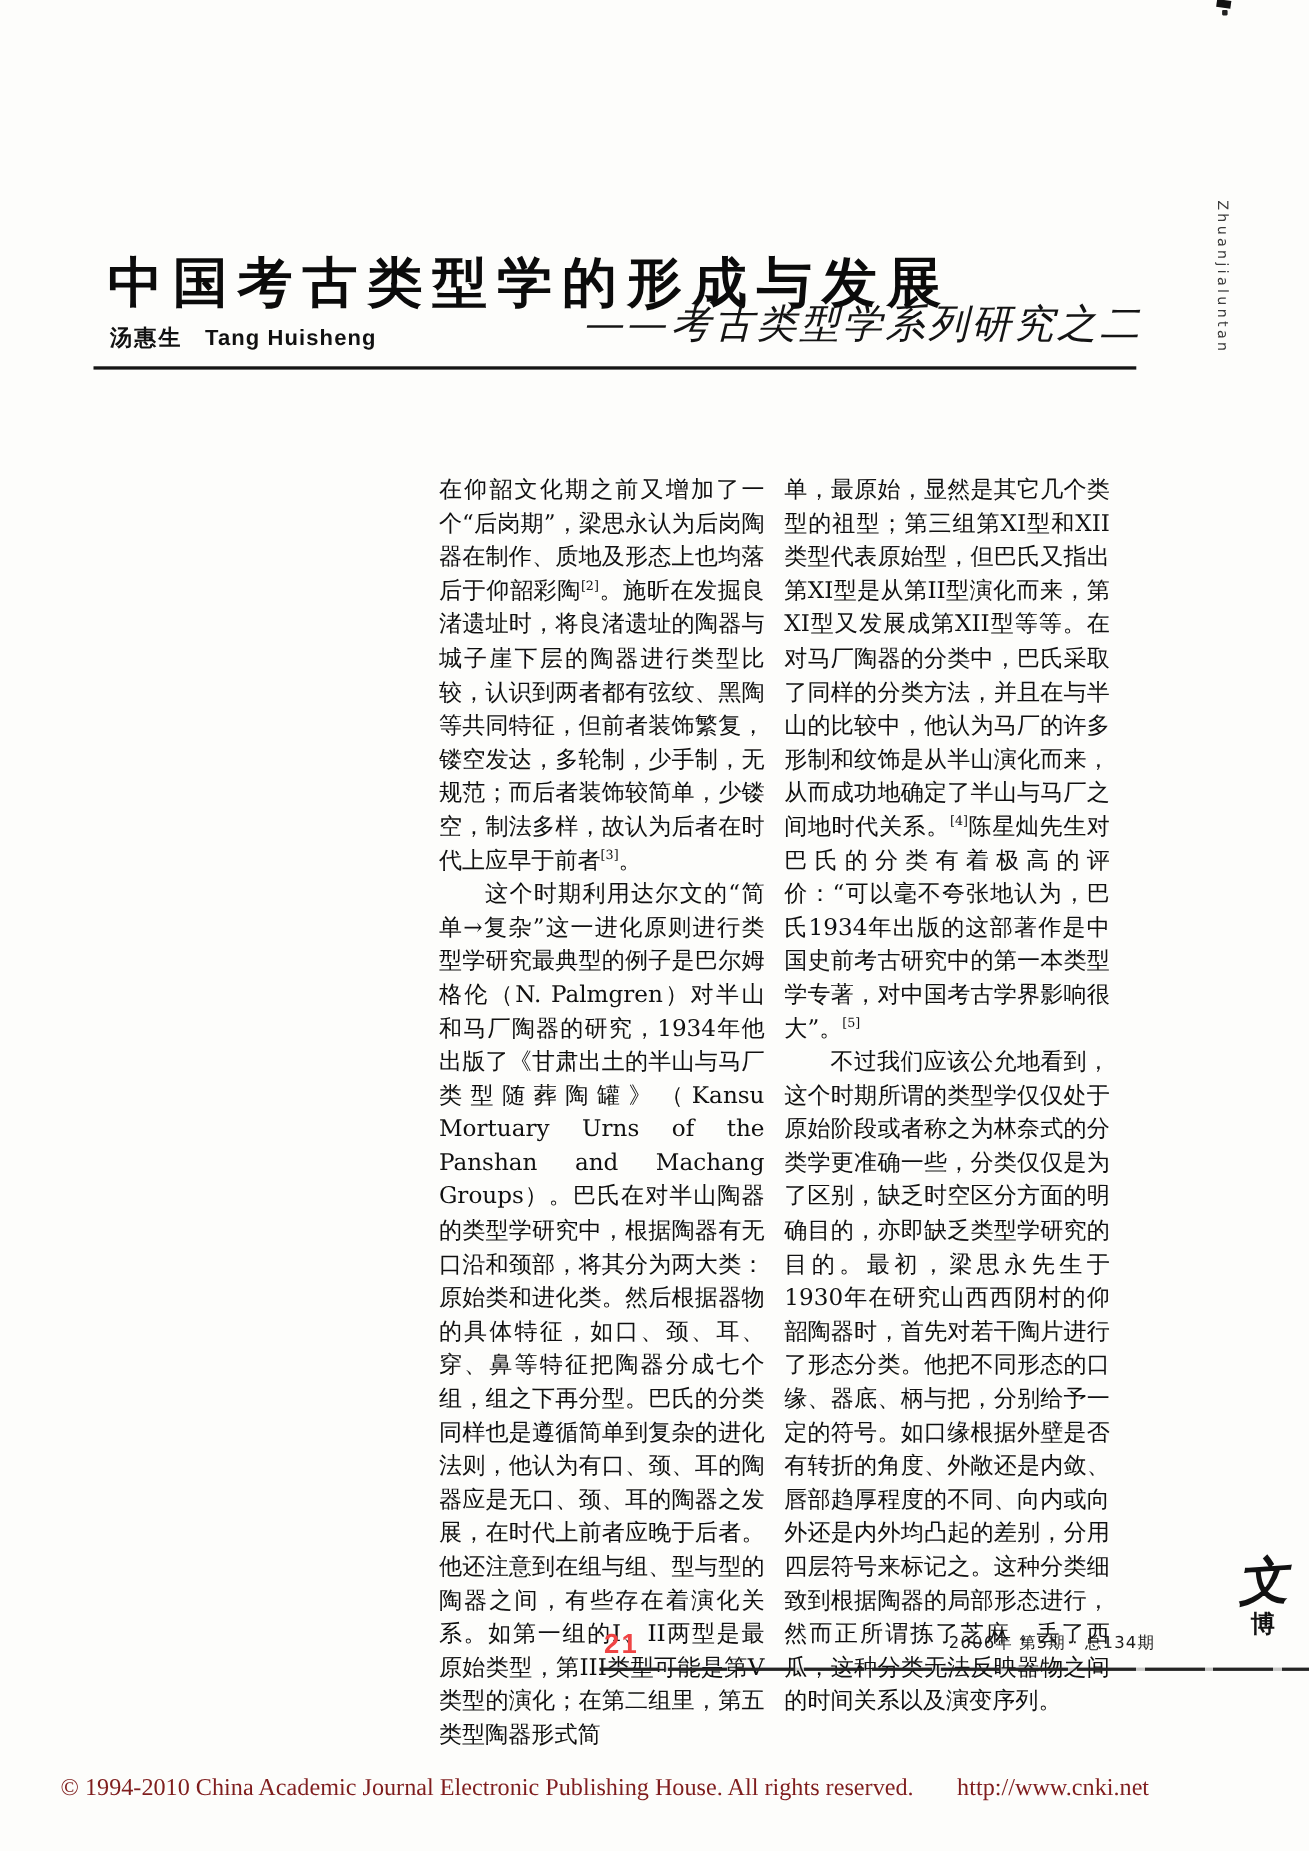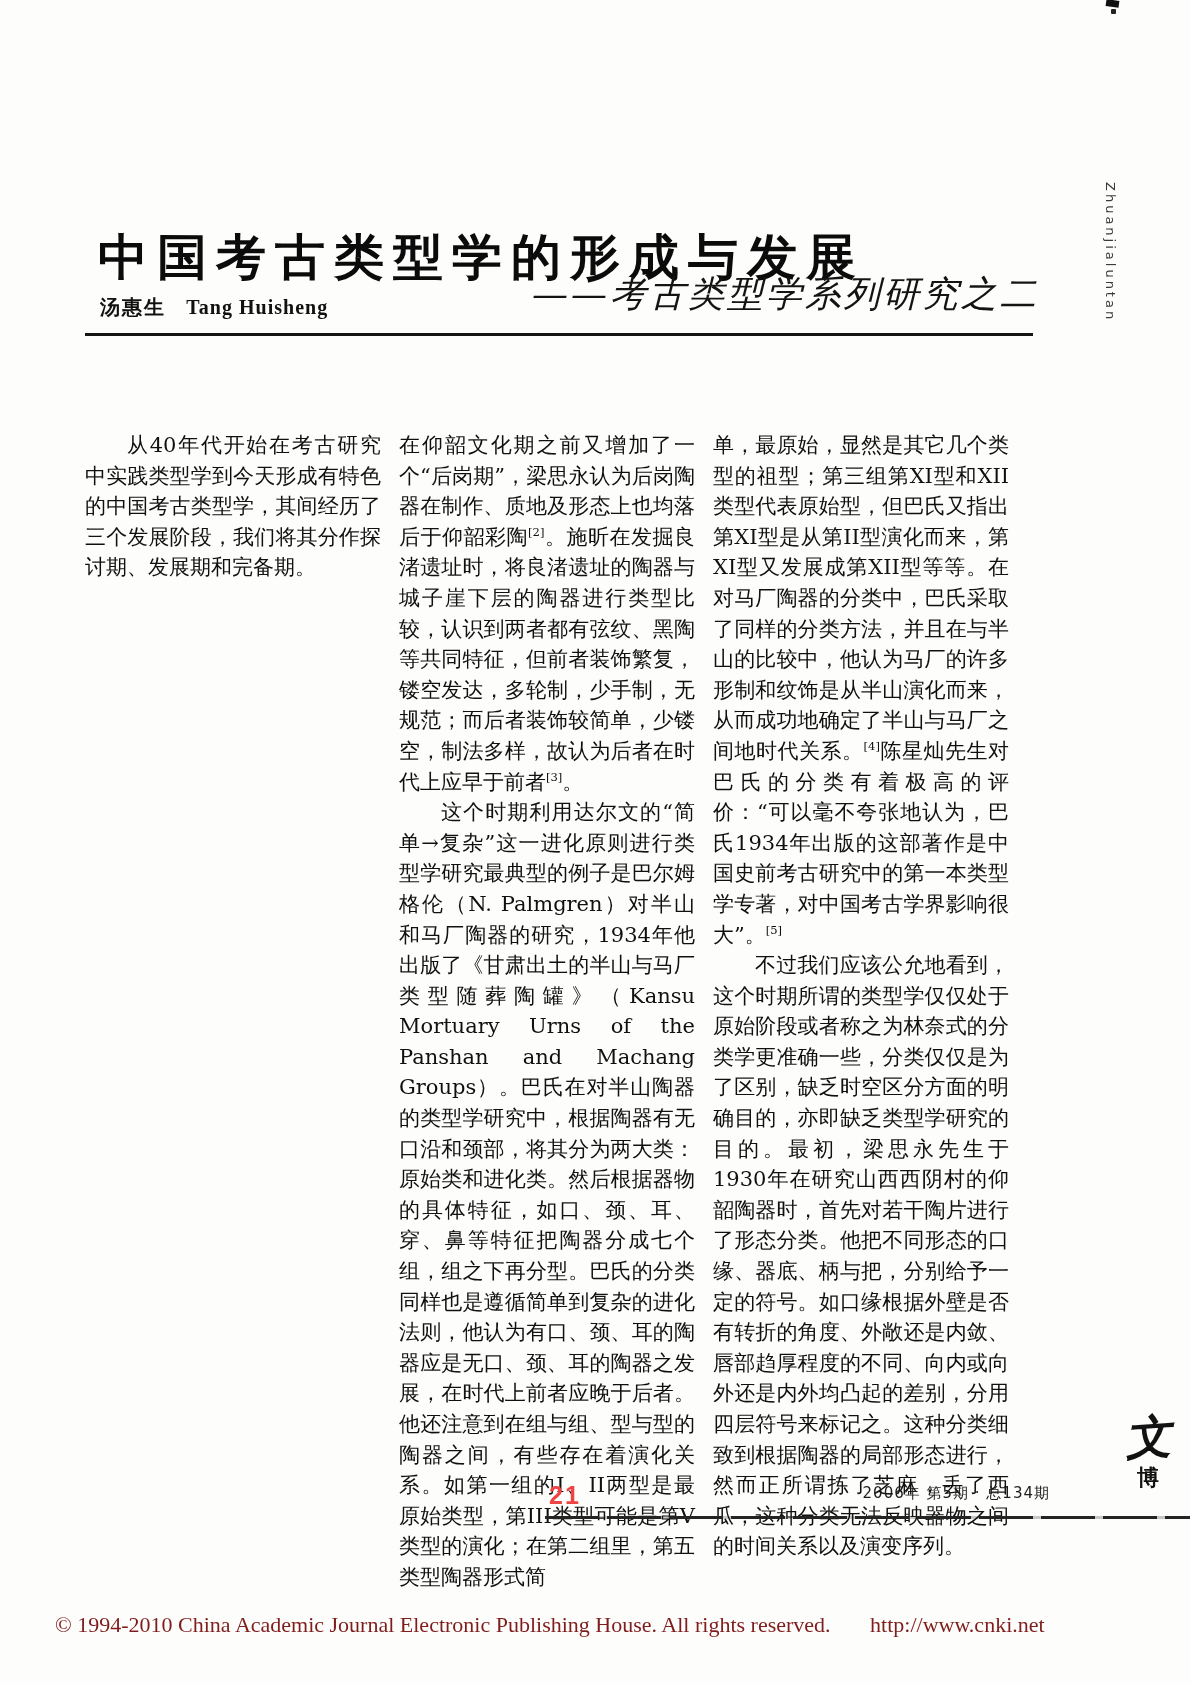--- a/index.html
+++ b/index.html
@@ -25,21 +25,21 @@
     width:500px;text-align:right;
     font-family:"DejaVu Serif",serif;
     font-style:italic;font-size:36px;letter-spacing:3px;
     color:#141414;white-space:nowrap;
   }
   .author-line{
     position:absolute;left:100px;top:294px;
     font-size:20px;white-space:nowrap;
   }
   .author-cn{font-family:Liberation Mono, monospace;font-weight:bold;letter-spacing:2px;text-align:center;}
-  .author-en{font-family:Liberation Serif, serif;font-weight:bold;margin-left:14px;letter-spacing:1px;}
+  .author-en{font-family:Liberation Sans, sans-serif;font-weight:bold;margin-left:14px;letter-spacing:1px;}
   .header-rule{
     position:absolute;left:85px;top:333px;width:948px;height:3px;
     background:#151515;
   }
   
   .side-label{
     position:absolute;left:1103px;top:182px;
     writing-mode:vertical-rl;
     font-family:"DejaVu Sans",sans-serif;
     font-size:13px;letter-spacing:3px;color:#3a3a3a;
@@ -117,21 +117,20 @@
       <span class="author-cn">汤惠生</span>
       <span class="author-en">Tang Huisheng</span>
     </div>
     <div class="header-rule"></div>
   </div>
 
   <div class="side-label">Zhuanjialuntan</div>
 
   <main class="columns">
     <div class="col">
-      <p class="par indent">从40年代开始在考古研究中实践类型学到今天形成有特色的中国考古类型学，其间经历了三个发展阶段，我们将其分作探讨期、发展期和完备期。</p>
     </div>
     <div class="col">
       <p class="par">在仰韶文化期之前又增加了一个“后岗期”，梁思永认为后岗陶器在制作、质地及形态上也均落后于仰韶彩陶<sup class="ref">[2]</sup>。施昕在发掘良渚遗址时，将良渚遗址的陶器与城子崖下层的陶器进行类型比较，认识到两者都有弦纹、黑陶等共同特征，但前者装饰繁复，镂空发达，多轮制，少手制，无规范；而后者装饰较简单，少镂空，制法多样，故认为后者在时代上应早于前者<sup class="ref">[3]</sup>。</p>
       <p class="par indent">这个时期利用达尔文的“简单→复杂”这一进化原则进行类型学研究最典型的例子是巴尔姆格伦（N. Palmgren）对半山和马厂陶器的研究，1934年他出版了《甘肃出土的半山与马厂类型随葬陶罐》（Kansu Mortuary Urns of the Panshan and Machang Groups）。巴氏在对半山陶器的类型学研究中，根据陶器有无口沿和颈部，将其分为两大类：原始类和进化类。然后根据器物的具体特征，如口、颈、耳、穿、鼻等特征把陶器分成七个组，组之下再分型。巴氏的分类同样也是遵循简单到复杂的进化法则，他认为有口、颈、耳的陶器应是无口、颈、耳的陶器之发展，在时代上前者应晚于后者。他还注意到在组与组、型与型的陶器之间，有些存在着演化关系。如第一组的I、II两型是最原始类型，第III类型可能是第V类型的演化；在第二组里，第五类型陶器形式简</p>
     </div>
     <div class="col">
       <p class="par">单，最原始，显然是其它几个类型的祖型；第三组第XI型和XII类型代表原始型，但巴氏又指出第XI型是从第II型演化而来，第XI型又发展成第XII型等等。在对马厂陶器的分类中，巴氏采取了同样的分类方法，并且在与半山的比较中，他认为马厂的许多形制和纹饰是从半山演化而来，从而成功地确定了半山与马厂之间地时代关系。<sup class="ref">[4]</sup>陈星灿先生对巴氏的分类有着极高的评价：“可以毫不夸张地认为，巴氏1934年出版的这部著作是中国史前考古研究中的第一本类型学专著，对中国考古学界影响很大”。<sup class="ref">[5]</sup></p>
       <p class="par indent">不过我们应该公允地看到，这个时期所谓的类型学仅仅处于原始阶段或者称之为林奈式的分类学更准确一些，分类仅仅是为了区别，缺乏时空区分方面的明确目的，亦即缺乏类型学研究的目的。最初，梁思永先生于1930年在研究山西西阴村的仰韶陶器时，首先对若干陶片进行了形态分类。他把不同形态的口缘、器底、柄与把，分别给予一定的符号。如口缘根据外壁是否有转折的角度、外敞还是内敛、唇部趋厚程度的不同、向内或向外还是内外均凸起的差别，分用四层符号来标记之。这种分类细致到根据陶器的局部形态进行，然而正所谓拣了芝麻，丢了西瓜，这种分类无法反映器物之间的时间关系以及演变序列。</p>
     </div>
   </main>

